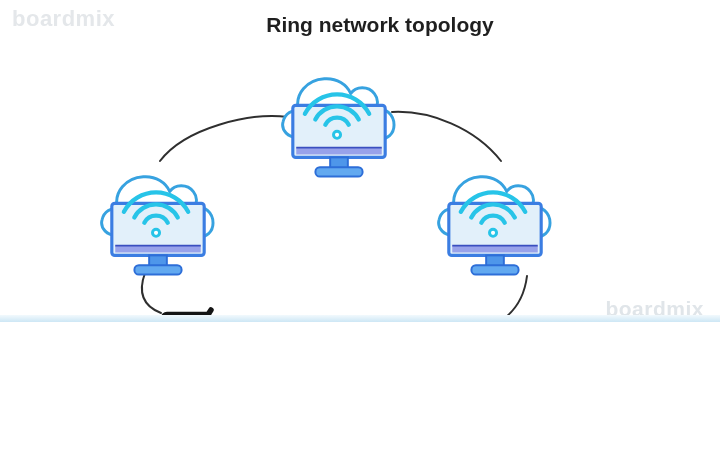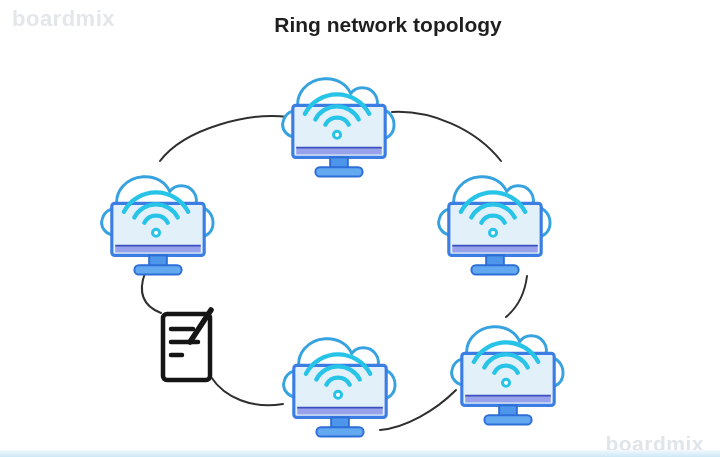--- a/index.html
+++ b/index.html
@@ -1,27 +1,27 @@
 <!DOCTYPE html>
 <html><head>
 <meta charset="utf-8">
 <style>
   html,body{margin:0;padding:0;background:#ffffff;}
   .canvas{
-    position:relative;width:720px;height:457px;overflow:hidden;
+    position:relative;width:720px;height:322px;overflow:hidden;
     background:#ffffff;font-family:"Liberation Sans",sans-serif;
   }
   .watermark{
     position:absolute;color:#e4e7ea;font-size:22px;font-weight:600;
     letter-spacing:.5px;user-select:none;
   }
   .wm-tl{left:12px;top:6px;}
   .wm-br{right:16px;bottom:1px;font-size:21px;color:#e0e5e9;}
   .title{
-    position:absolute;left:388px;top:13px;transform:translateX(-50%);
+    position:absolute;left:380px;top:13px;transform:translateX(-50%);
     margin:0;font-size:21px;font-weight:700;color:#1f1f1f;white-space:nowrap;
   }
   .links{position:absolute;left:0;top:0;}
   .node{position:absolute;}
   .bottom-bar{
     position:absolute;left:0;right:0;bottom:0;height:7px;
     background:linear-gradient(#f2f9fd,#cde7f5);
   }
 </style>
 </head>

